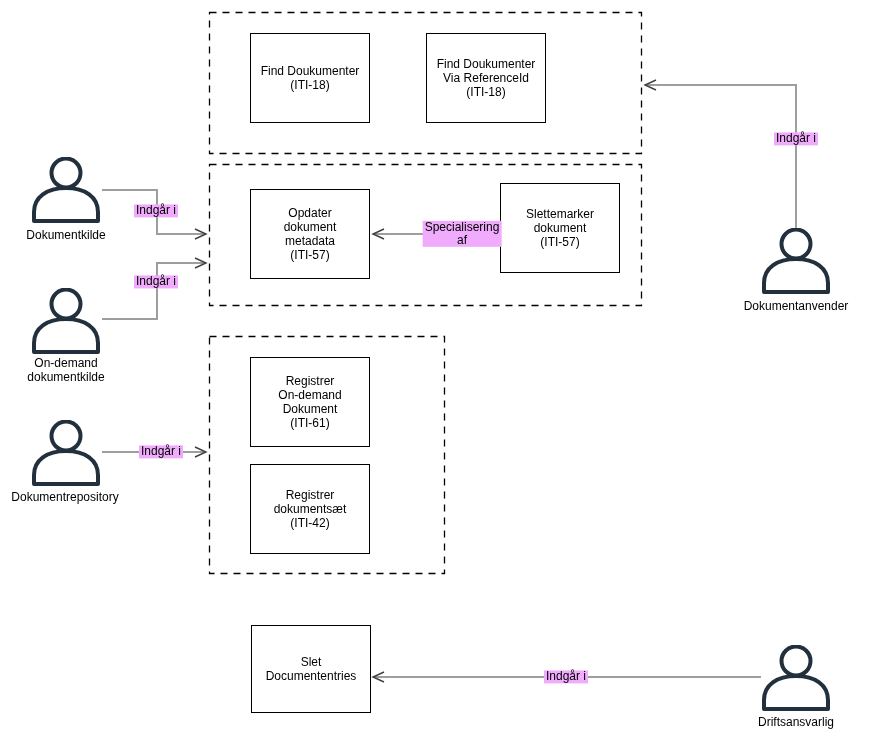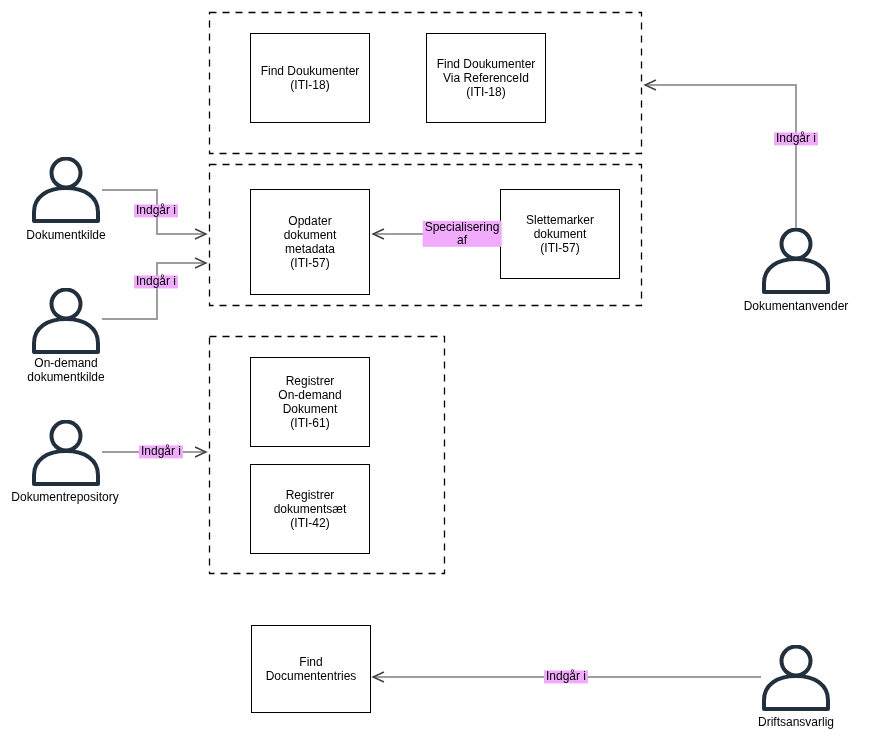--- a/index.html
+++ b/index.html
@@ -74,44 +74,44 @@
 
   <div class="uc" style="left:250px; top:33px; width:120px; height:90px;">
     <span>Find Doukumenter
 (ITI-18)</span>
   </div>
   <div class="uc" style="left:426px; top:33px; width:120px; height:90px;">
     <span>Find Doukumenter
 Via ReferenceId
 (ITI-18)</span>
   </div>
-  <div class="uc" style="left:250px; top:189px; width:120px; height:106px;">
+  <div class="uc" style="left:250px; top:189px; width:120px; height:90px;">
     <span>Opdater
 dokument
 metadata
 (ITI-57)</span>
   </div>
-  <div class="uc" style="left:500px; top:189px; width:120px; height:90px;">
+  <div class="uc" style="left:500px; top:183px; width:120px; height:90px;">
     <span>Slettemarker
 dokument
 (ITI-57)</span>
   </div>
   <div class="uc" style="left:250px; top:357px; width:120px; height:90px;">
     <span>Registrer
 On-demand
 Dokument
 (ITI-61)</span>
   </div>
   <div class="uc" style="left:250px; top:464px; width:120px; height:90px;">
     <span>Registrer
 dokumentsæt
 (ITI-42)</span>
   </div>
   <div class="uc" style="left:251px; top:625px; width:120px; height:88px;">
-    <span>Find
+    <span>Slet
 Documententries</span>
   </div>
 
   <div class="edge-label" style="left:796px; top:139px;">Indgår i</div>
   <div class="edge-label" style="left:156px; top:211px;">Indgår i</div>
   <div class="edge-label" style="left:156px; top:282px;">Indgår i</div>
   <div class="edge-label" style="left:161px; top:452px;">Indgår i</div>
   <div class="edge-label" style="left:462px; top:234px;">Specialisering
 af</div>
   <div class="edge-label" style="left:566px; top:677px;">Indgår i</div>

